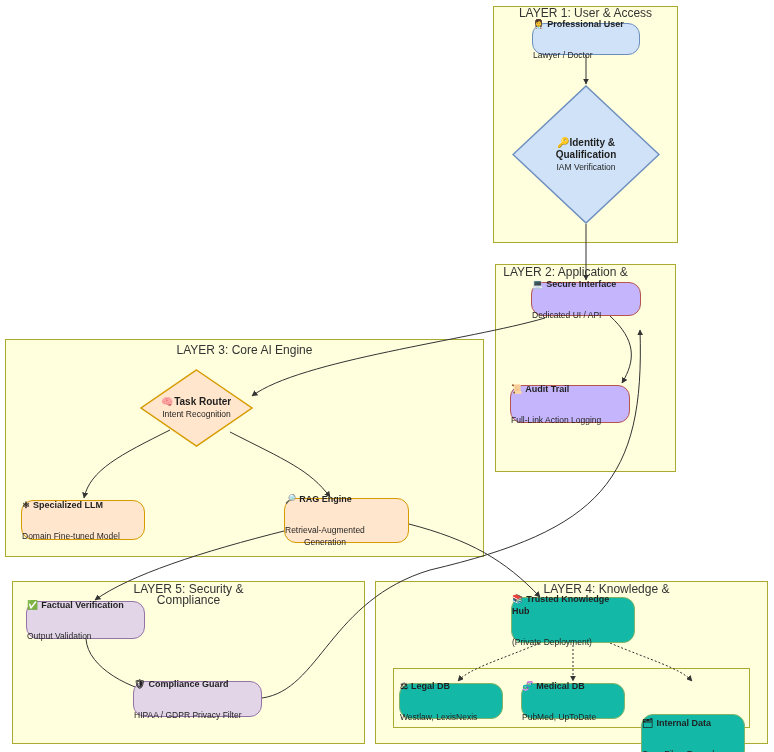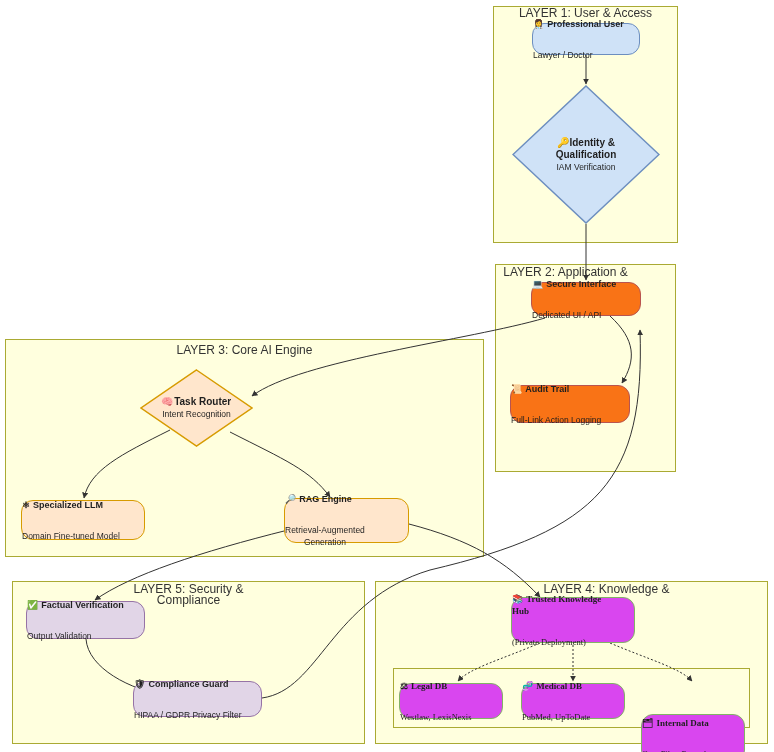--- a/index.html
+++ b/index.html
@@ -36,24 +36,24 @@
   .node .title{
     font-size:9px;font-weight:bold;color:#1f1f1f;line-height:12px;
     white-space:nowrap;
   }
   .node .sub{
     font-size:8.5px;color:#1f1f1f;line-height:12px;white-space:pre-line;margin-top:19px;
   }
   .node .ico{font-size:9px;margin-right:3px;}
 
   .blue{background:#cfe2f7;border:1px solid #6c8ebf;}
-  .pink{background:#f97316;border:1px solid #b85450;}
+  .pink{background:#c4b5fd;border:1px solid #b85450;}
   .purple{background:#e1d5e7;border:1px solid #9673a6;}
   .orange{background:#ffe6cc;border:1px solid #d79b00;}
-  .green{background:#d946ef;border:1px solid #82b366;font-family:Liberation Serif, serif;}
+  .green{background:#14b8a6;border:1px solid #82b366;}
 
   
   .diamond{
     position:absolute;
     display:flex;align-items:center;justify-content:center;
     text-align:center;
   }
   .diamond .dbg{
     position:absolute;left:0;top:0;width:100%;height:100%;
   }

